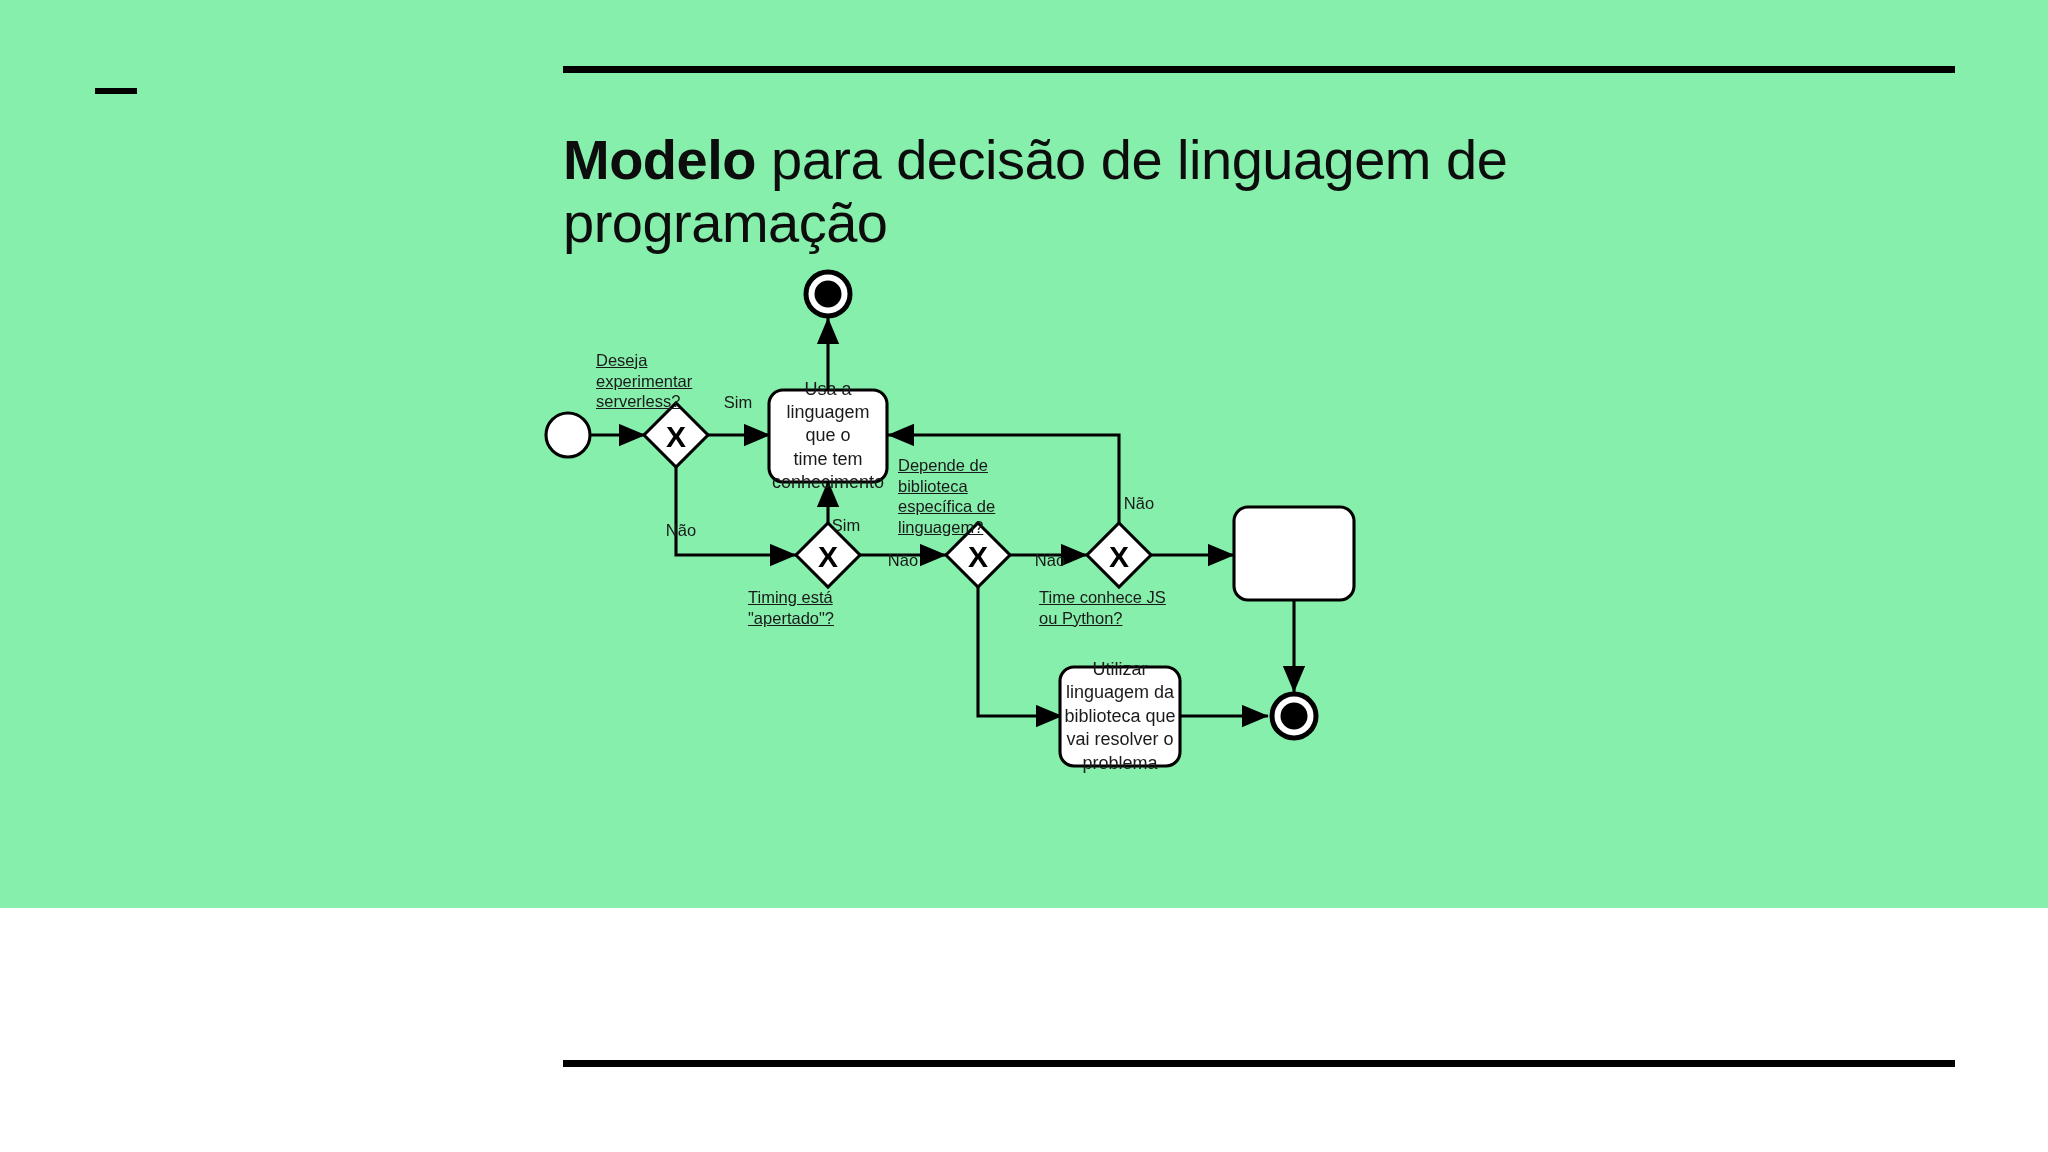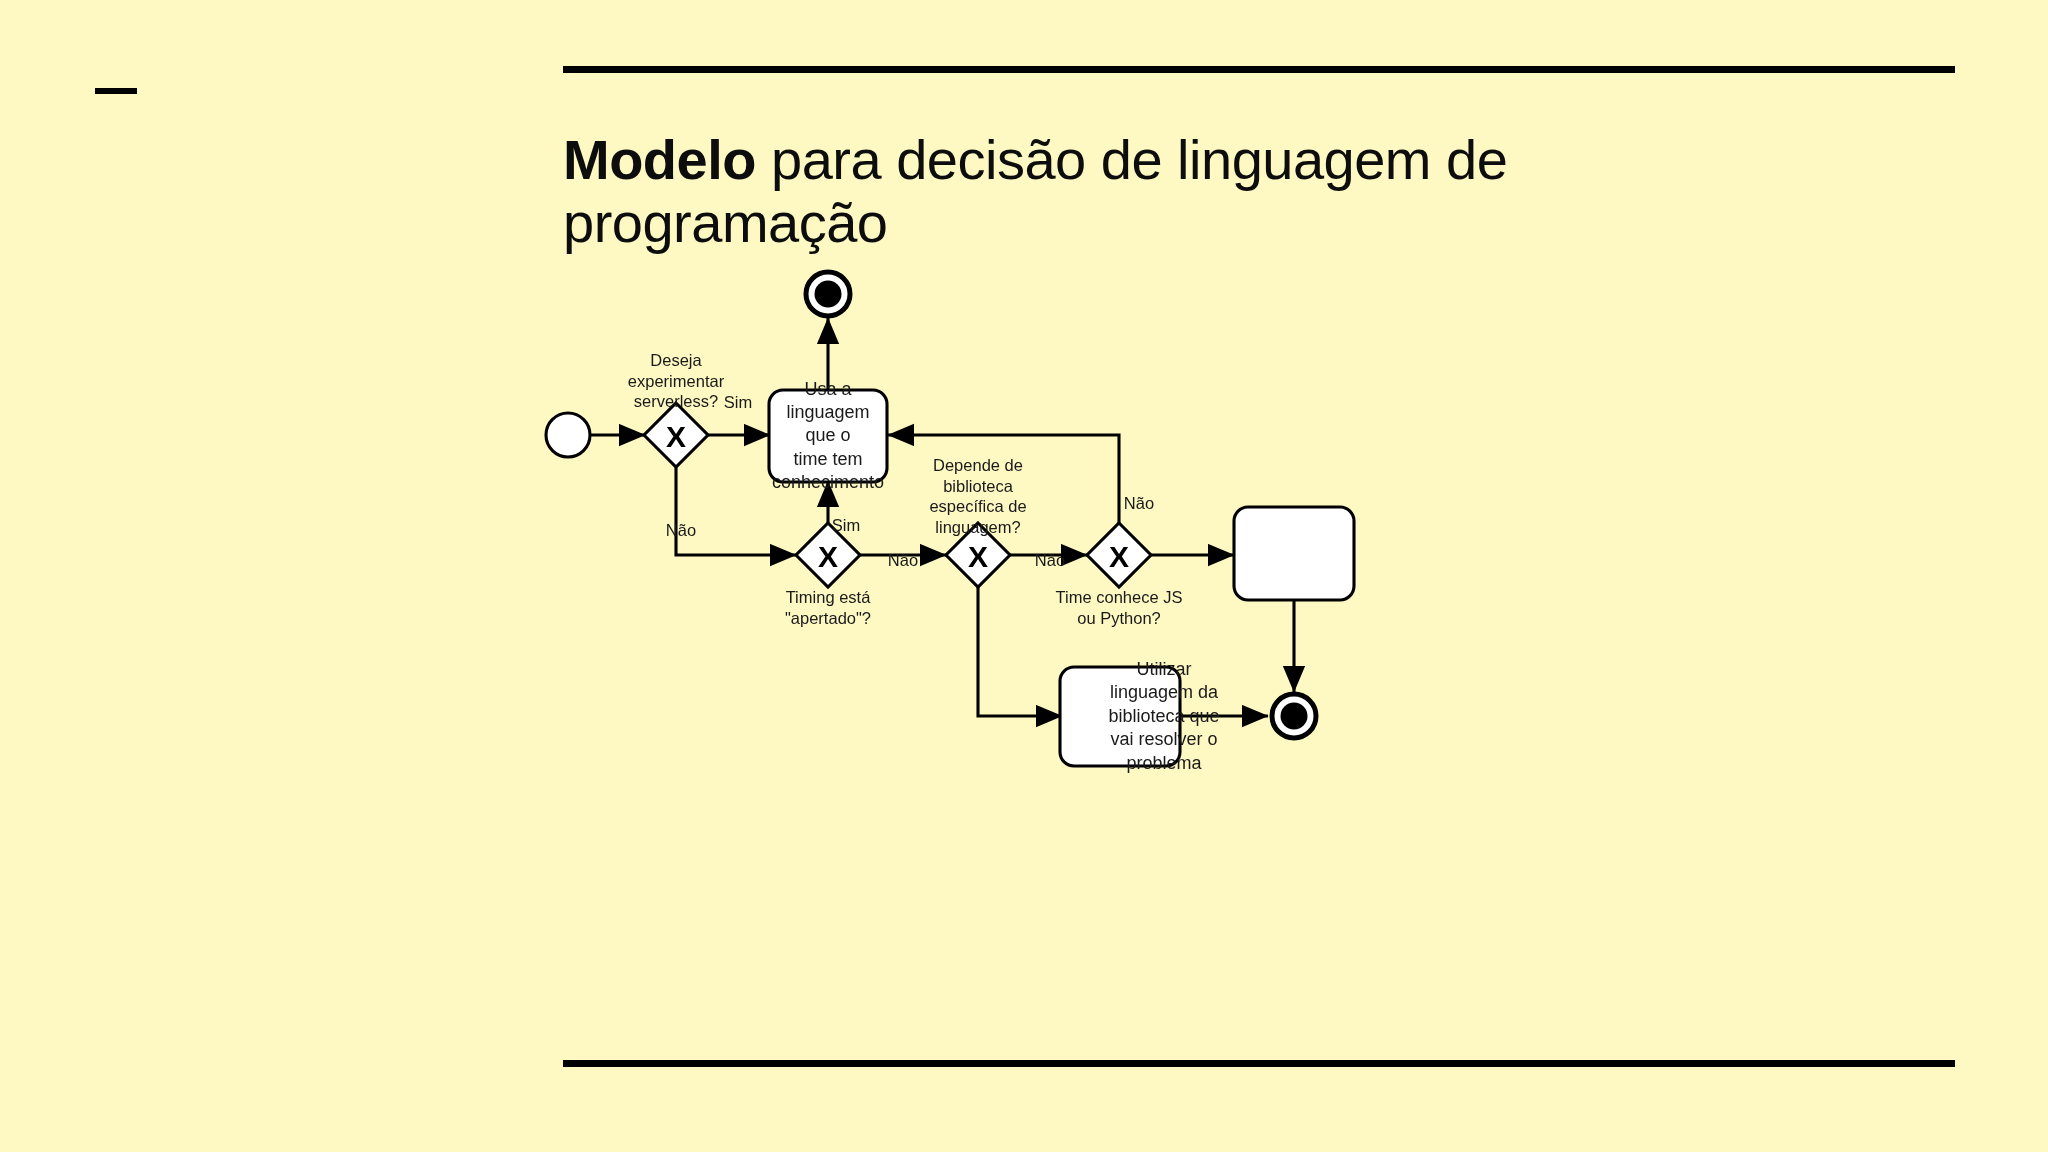--- a/index.html
+++ b/index.html
@@ -1,38 +1,39 @@
 <!DOCTYPE html>
 <html><head>
 <meta charset="utf-8">
 <style>
   html,body{margin:0;padding:0;background:#ffffff;}
   body{width:2048px;height:1152px;overflow:hidden;font-family:"Liberation Sans",sans-serif;}
-  #page{position:relative;width:2048px;height:1152px;background:#fef9c3;}
+  #page{position:relative;width:2048px;height:908px;background:#86efac;}
 
   .tick{position:absolute;left:95px;top:88px;width:42px;height:6px;background:#000;}
 
   .rule{position:absolute;background:#000;}
   .rule-top{left:563px;top:66px;width:1392px;height:7px;}
   .rule-bottom{left:563px;top:1060px;width:1392px;height:7px;}
 
   .title{
     position:absolute;left:563px;top:128px;width:1280px;
     font-size:56px;line-height:1.13;color:#0d0d0d;
     font-family:"Liberation Sans",sans-serif;
     letter-spacing:-0.5px;font-weight:400;
   }
   .title b{font-weight:700;}
 
   #canvas{position:absolute;left:0;top:0;width:2048px;height:1152px;}
 
   .nodelabel{
-    position:absolute;text-align:center;color:#1a1a1a;
+    position:absolute;text-align:left;color:#1a1a1a;
     font-family:"Liberation Sans",sans-serif;font-size:16.5px;line-height:1.25;
     white-space:pre-line;
+    text-decoration:underline;
   }
   .edgelabel{
     position:absolute;text-align:center;color:#1a1a1a;
     font-family:"Liberation Sans",sans-serif;font-size:16.5px;line-height:1.2;margin-top:18px;
   }
   .boxlabel{
     position:absolute;display:flex;align-items:center;justify-content:center;
     text-align:center;color:#1a1a1a;
     font-family:"Liberation Sans",sans-serif;font-size:18px;line-height:1.3;
     white-space:pre-line;pointer-events:none;
@@ -127,21 +128,21 @@
 biblioteca
 específica de
 linguagem?</div>
   <div class="nodelabel" style="left:1039px;top:587px;width:160px;">Time conhece JS
 ou Python?</div>
 
   <div class="boxlabel" style="left:769px;top:390px;width:118px;height:92px;">Usa a
 linguagem que o
 time tem
 conhecimento</div>
-  <div class="boxlabel" style="left:1060px;top:667px;width:120px;height:99px;padding-left:44px;">Utilizar
+  <div class="boxlabel" style="left:1060px;top:667px;width:120px;height:99px;">Utilizar
 linguagem da
 biblioteca que
 vai resolver o
 problema</div>
 
   <div class="edgelabel" style="left:710px;top:375px;width:56px;">Sim</div>
   <div class="edgelabel" style="left:653px;top:503px;width:56px;">Não</div>
   <div class="edgelabel" style="left:818px;top:498px;width:56px;">Sim</div>
   <div class="edgelabel" style="left:875px;top:533px;width:56px;">Não</div>
   <div class="edgelabel" style="left:1022px;top:533px;width:56px;">Não</div>

